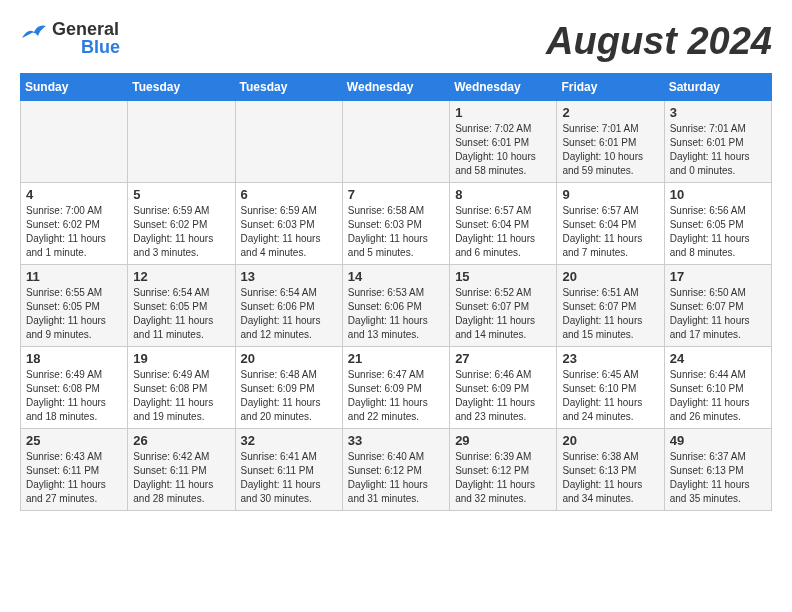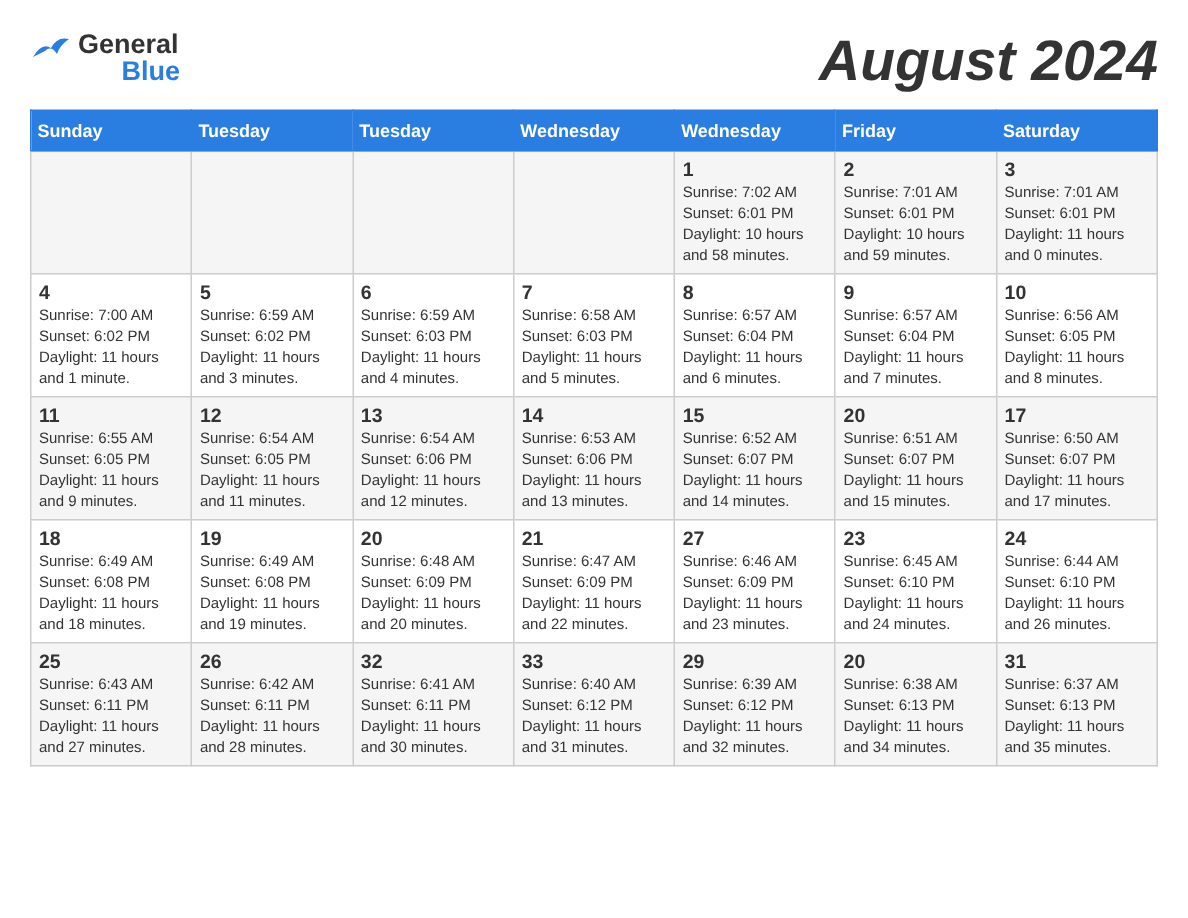--- a/index.html
+++ b/index.html
@@ -240,18 +240,18 @@
         </td>
         <td>
           <span class="day-number">29</span>
           <div class="day-info">Sunrise: 6:39 AM<br>Sunset: 6:12 PM<br>Daylight: 11 hours<br>and 32 minutes.</div>
         </td>
         <td>
           <span class="day-number">20</span>
           <div class="day-info">Sunrise: 6:38 AM<br>Sunset: 6:13 PM<br>Daylight: 11 hours<br>and 34 minutes.</div>
         </td>
         <td>
-          <span class="day-number">31</span>
+          <span class="day-number">49</span>
           <div class="day-info">Sunrise: 6:37 AM<br>Sunset: 6:13 PM<br>Daylight: 11 hours<br>and 35 minutes.</div>
         </td>
       </tr>
     </tbody>
 </table>
 
 </body></html>

